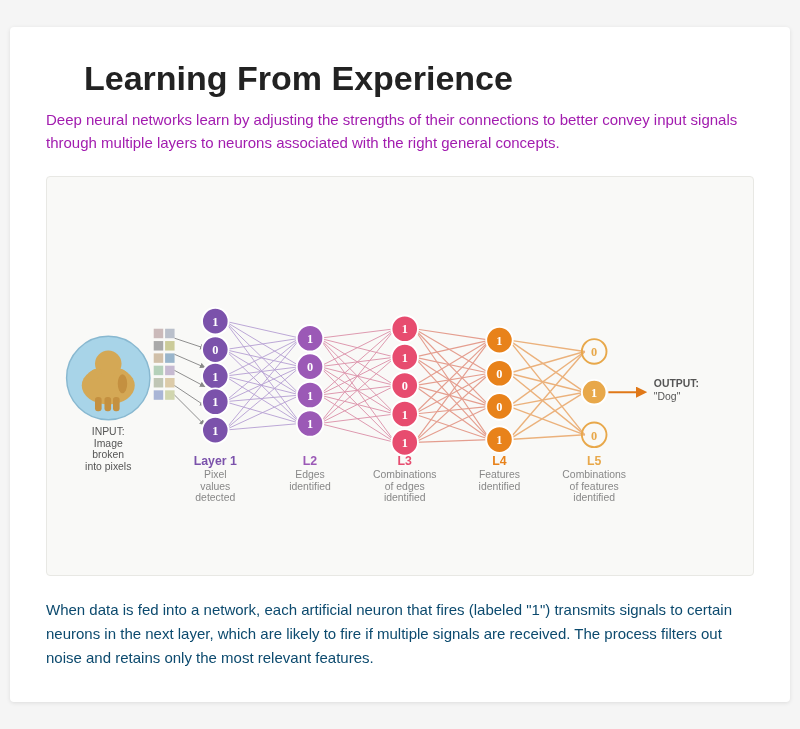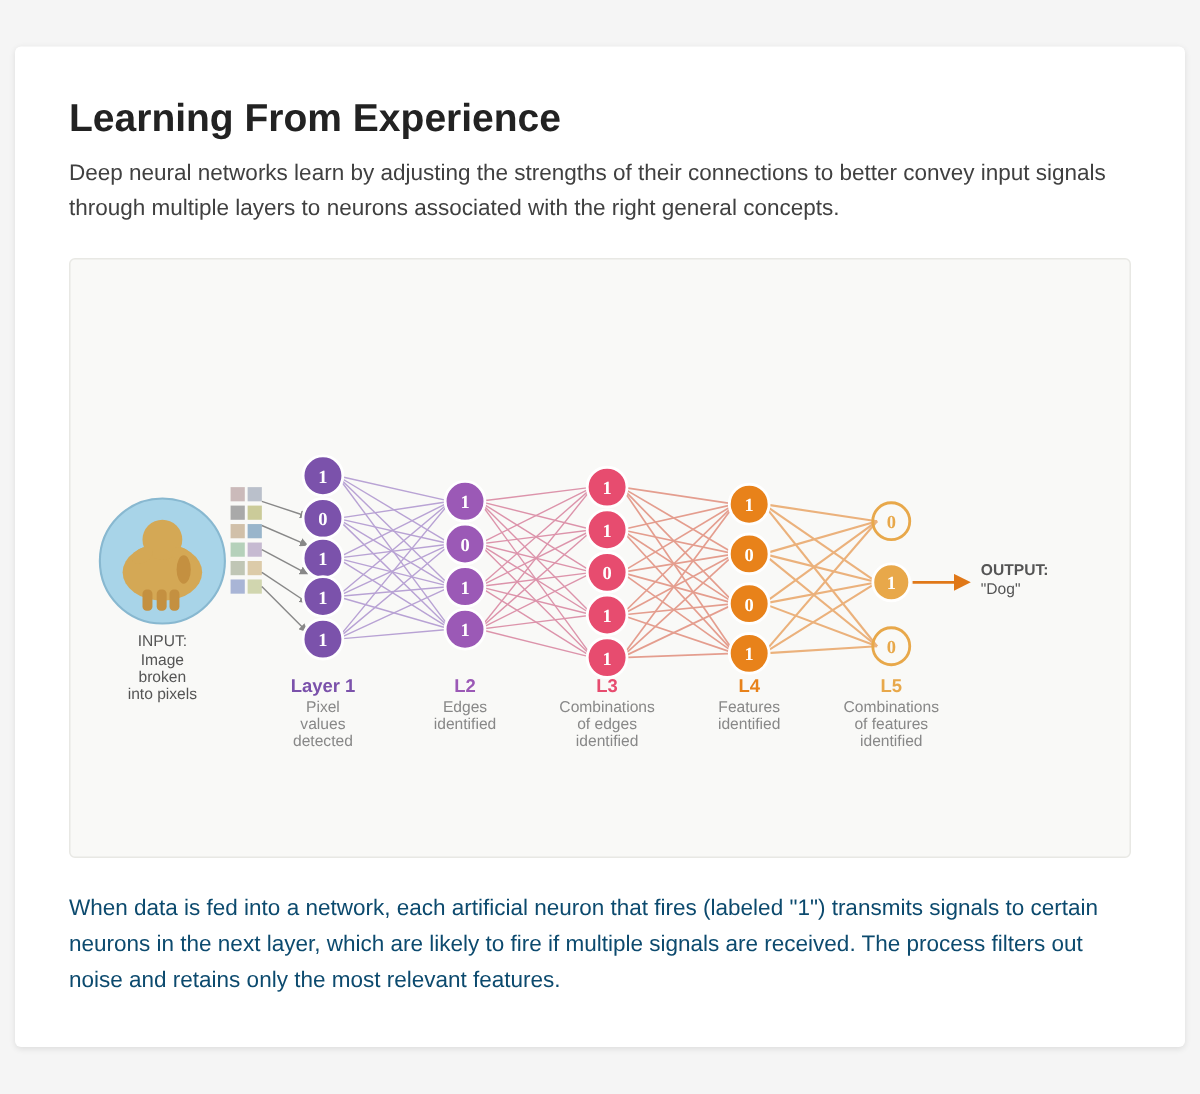--- a/index.html
+++ b/index.html
@@ -12,29 +12,30 @@
       min-height: 100vh;
     }
     .card {
       background: white;
       width: 780px;
       padding: 32px 36px;
       border-radius: 4px;
       box-shadow: 0 1px 4px rgba(0,0,0,0.1);
     }
     .title {
-      font-size: 26px;
+      font-size: 34px;
       font-weight: bold;
       color: #222;
       margin-bottom: 10px;
       font-family: Arial, sans-serif;
+      margin-left: 38px;
     }
     .intro-text {
       font-size: 15px;
-      color: #404040;
+      color: #a21caf;
       line-height: 1.55;
       margin-bottom: 22px;
       font-family: Arial, sans-serif;
     }
     .diagram-area {
       background: #f9f9f7;
       border: 1px solid #e8e8e4;
       border-radius: 4px;
       padding: 16px 12px 12px 12px;
       margin-bottom: 22px;

